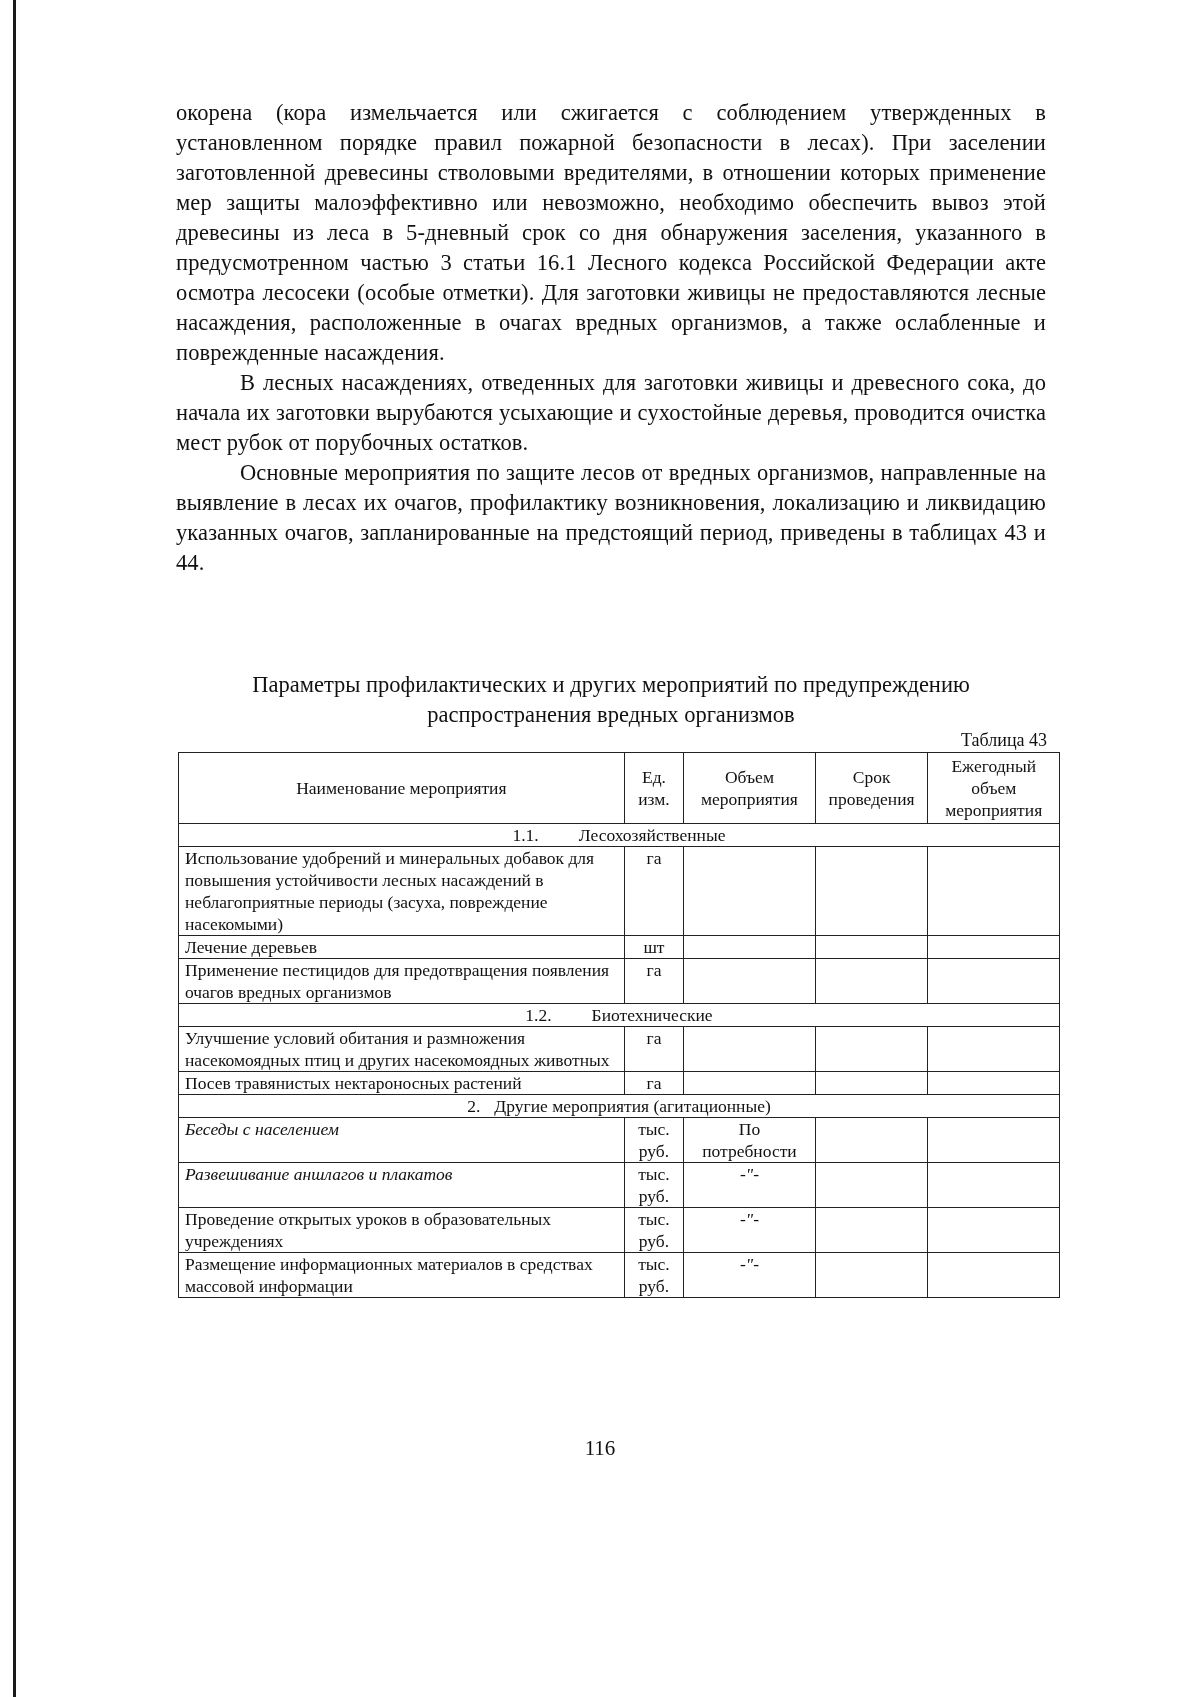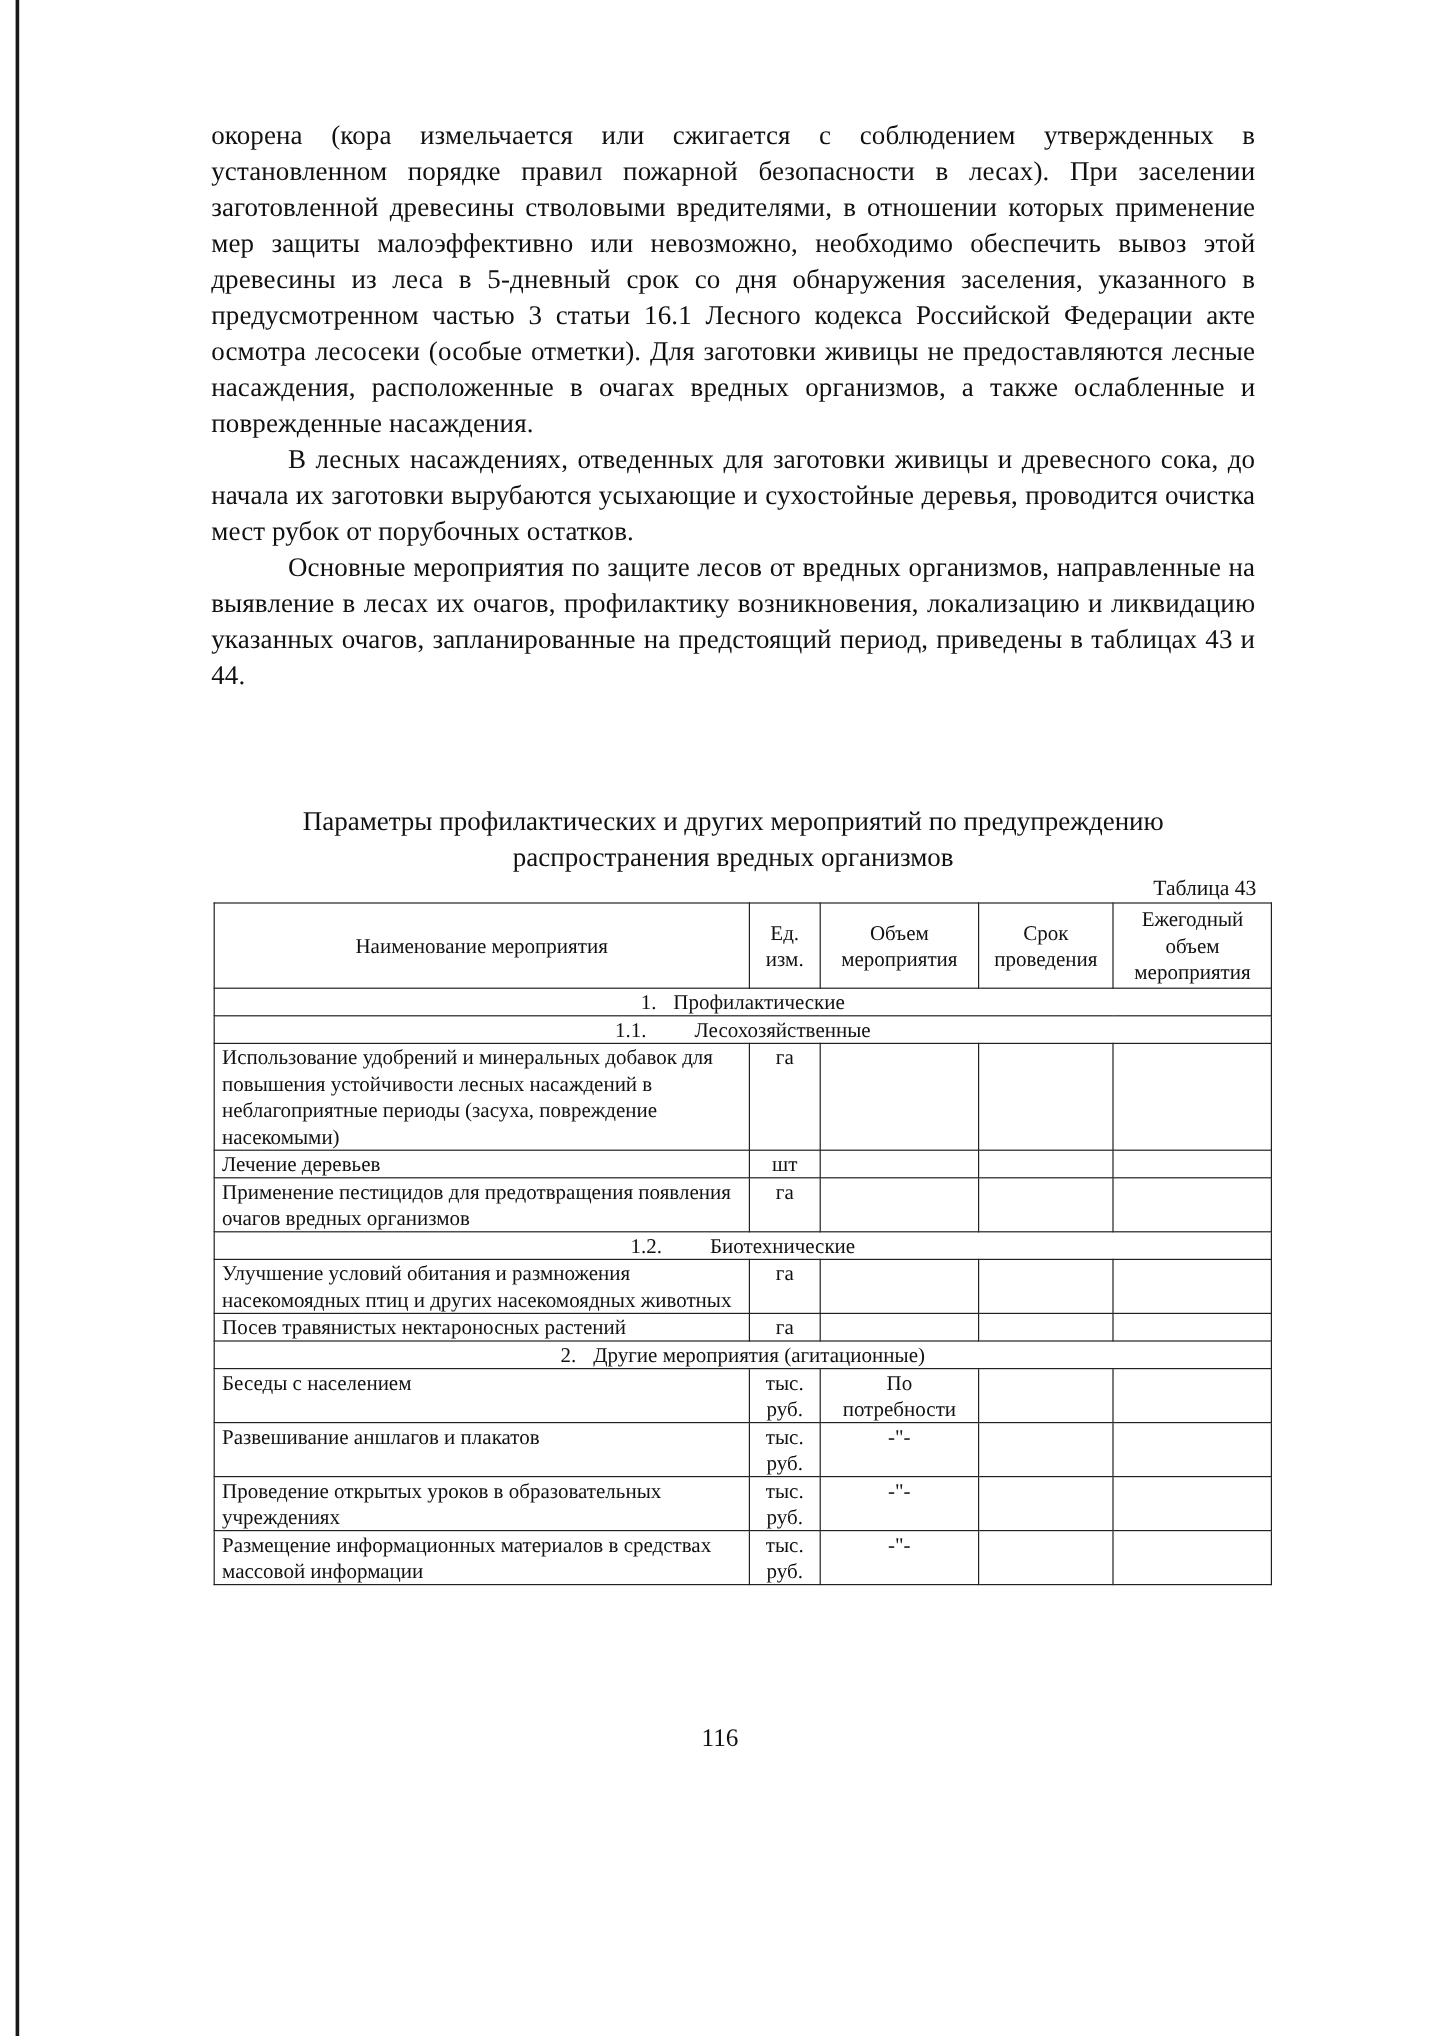--- a/index.html
+++ b/index.html
@@ -33,21 +33,21 @@
   }
   table.t43 th { text-align: center; vertical-align: middle; line-height: 22px; padding: 2px 2px; }
   .c1 { width: 422px; }
   .c2 { width: 52px; }
   .c3 { width: 121px; }
   .c4 { width: 103px; }
   .c5 { width: 121px; }
   td.unit { text-align: center; padding: 0 2px; }
   td.vol { text-align: center; }
   td.section { text-align: center; padding: 0; line-height: 22px; }
-  td.mid { vertical-align: middle; }
+  td.mid { vertical-align: middle; font-style: italic; }
   .sec-num { display: inline-block; margin-right: 14px; }
   .sec-num.wide { margin-right: 40px; }
   .page-num {
     position: absolute; left: 0; width: 1200px; top: 1436px; text-align: center; font-size: 21px;
   }
 </style>
 </head>
 <body>
 
 <div class="edge-line"></div>
@@ -81,25 +81,20 @@
       <div>Срок</div>
       <div>проведения</div>
     </th>
     <th class="c5">
       <div>Ежегодный</div>
       <div>объем</div>
       <div>мероприятия</div>
     </th>
   </tr>
 
-  <tr>
-    <td class="section" colspan="5">
-      <span class="sec-num">1.</span><span>Профилактические</span>
-    </td>
-  </tr>
   <tr>
     <td class="section" colspan="5">
       <span class="sec-num wide">1.1.</span><span>Лесохозяйственные</span>
     </td>
   </tr>
 
   <tr>
     <td>Использование удобрений и минеральных добавок для повышения устойчивости лесных насаждений в неблагоприятные периоды (засуха, повреждение насекомыми)</td>
     <td class="unit">га</td>
     <td class="vol"></td>

